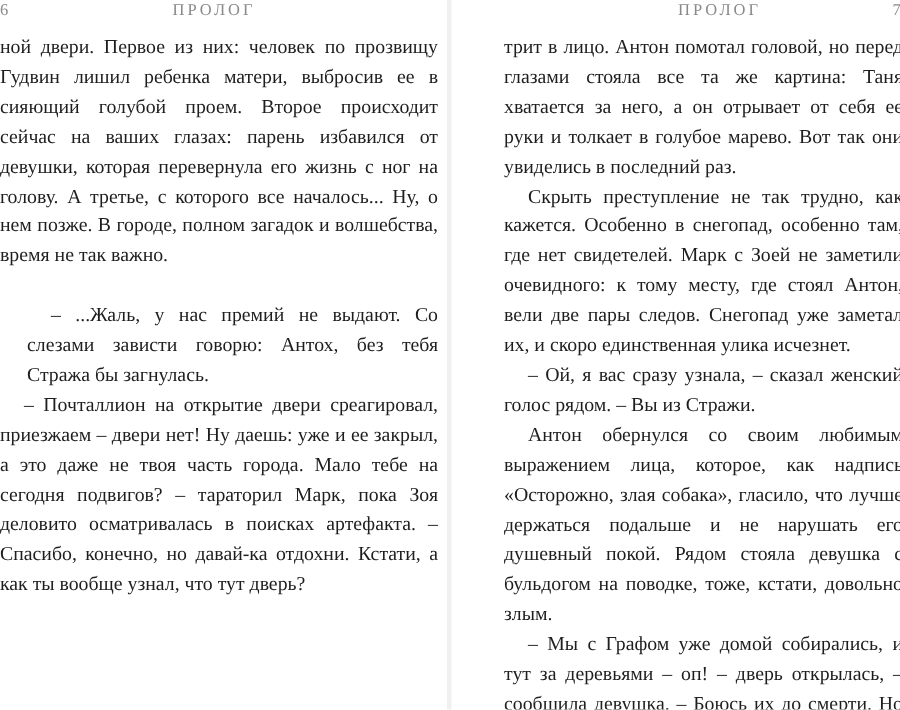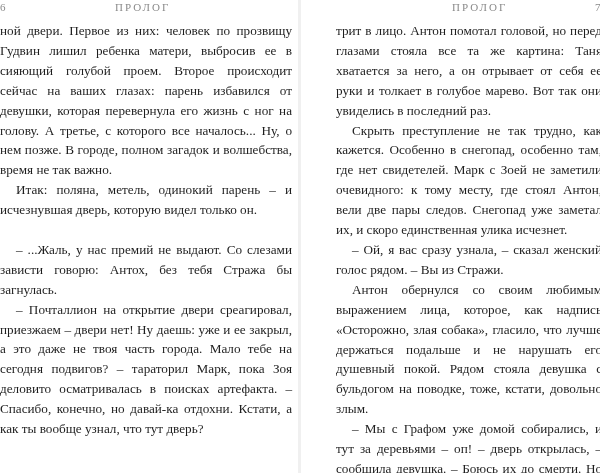--- a/index.html
+++ b/index.html
@@ -59,33 +59,32 @@
     text-align: justify;
     color: #1e1e1e;
   }
   .page-left .body-text { left: 0; width: 292px; }
   .page-right .body-text { left: 34px; width: 266px; }
   .body-text p {
     margin: 0;
     text-indent: 0;
   }
   .body-text p.indent { text-indent: 16px; }
-  .body-text p.gap { margin-top: 19.9px; }
+  .body-text p.gap { margin-top: 19.9px; padding-left: 18px; }
 </style>
 </head>
 <body>
 
 <div class="spread">
 
   <div class="page page-left">
     <div class="running-head folio">6</div>
     <div class="running-head title-head">ПРОЛОГ</div>
     <div class="body-text">
       <p>ной двери. Первое из них: человек по прозвищу Гудвин лишил ребенка матери, выбросив ее в сияющий голубой проем. Второе происходит сейчас на ваших глазах: парень избавился от девушки, которая перевернула его жизнь с ног на голову. А третье, с которого все началось... Ну, о нем позже. В городе, полном загадок и волшебства, время не так важно.</p>
-      <p class="indent">Итак: поляна, метель, одинокий парень – и исчезнувшая дверь, которую видел только он.</p>
       <p class="indent gap">– ...Жаль, у нас премий не выдают. Со слезами зависти говорю: Антох, без тебя Стража бы загнулась.</p>
       <p class="indent">– Почталлион на открытие двери среагировал, приезжаем – двери нет! Ну даешь: уже и ее закрыл, а это даже не твоя часть города. Мало тебе на сегодня подвигов? – тараторил Марк, пока Зоя деловито осматривалась в поисках артефакта. – Спасибо, конечно, но давай-ка отдохни. Кстати, а как ты вообще узнал, что тут дверь?</p>
 
     </div>
   </div>
 
   <div class="gutter"></div>
 
   <div class="page page-right">
     <div class="running-head title-head">ПРОЛОГ</div>

